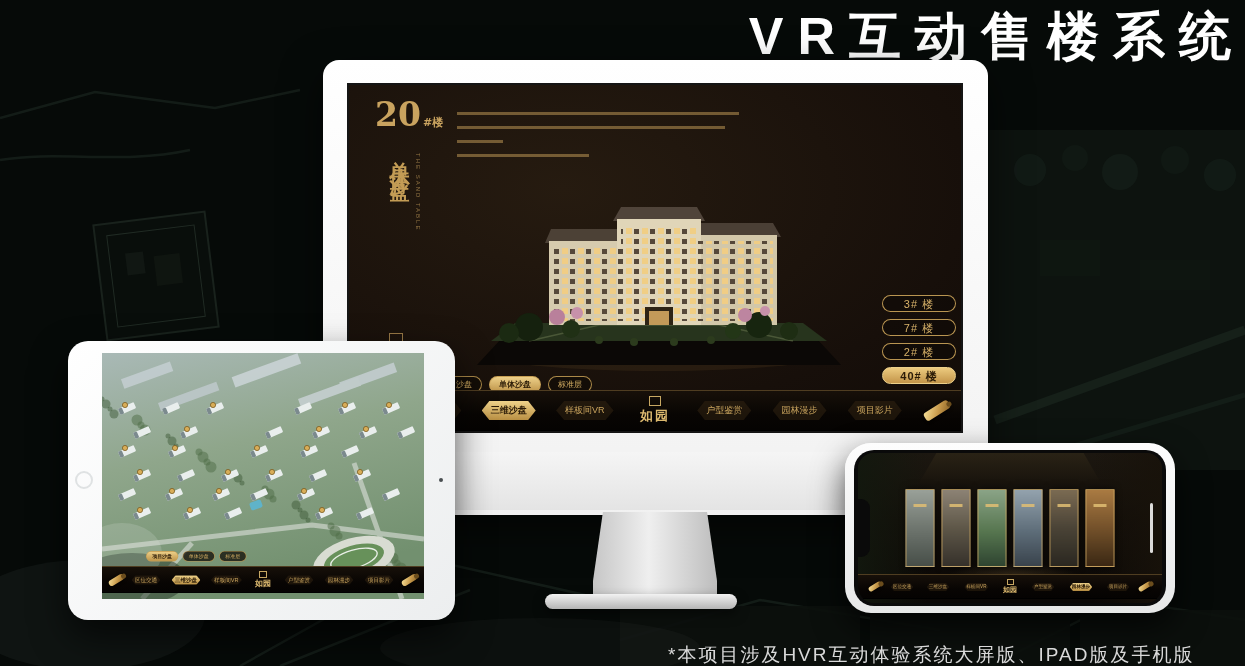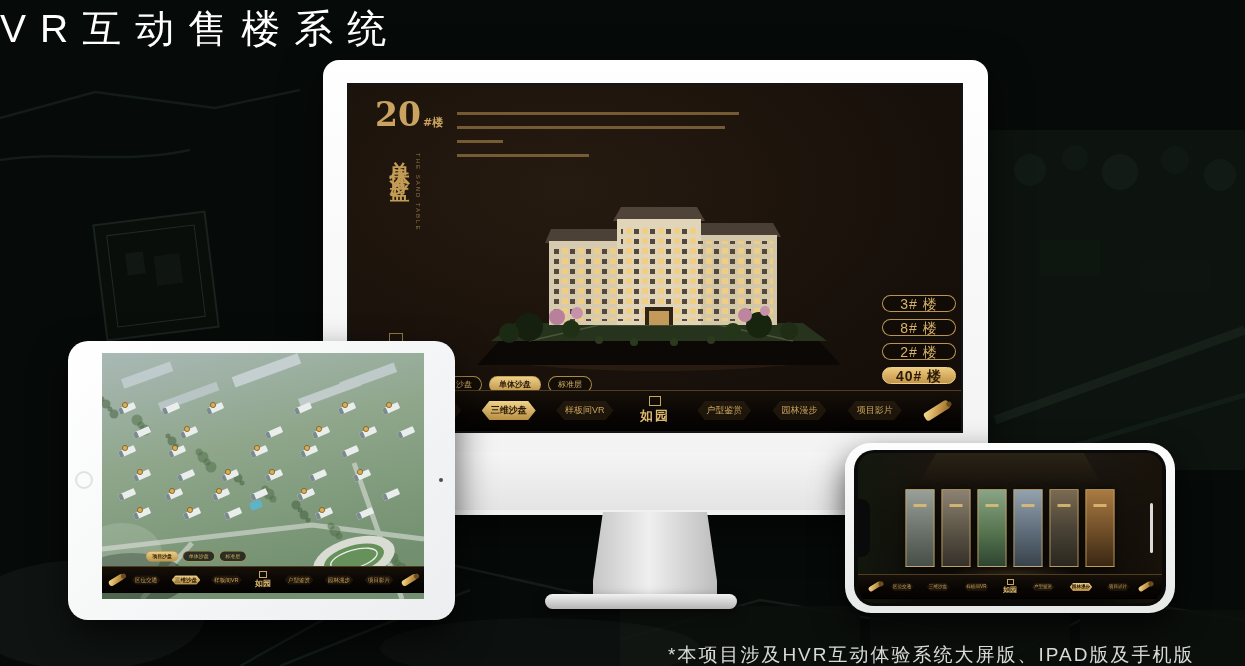--- a/index.html
+++ b/index.html
@@ -1,22 +1,22 @@
 <!DOCTYPE html>
 <html><head>
 <meta charset="utf-8">
 <style>
   html,body{margin:0;padding:0;background:#000;}
   .stage{position:relative;width:1245px;height:666px;background:#060a08;overflow:hidden;
          font-family:"Liberation Sans",sans-serif;}
   .bg-decor{position:absolute;left:0;top:0;}
 
   
-  .title{position:absolute;top:2px;left:0;right:0;text-align:left;color:#ffffff;
-         font-size:39px;font-weight:normal;letter-spacing:14px;}
+  .title{position:absolute;top:2px;left:0;right:0;text-align:right;color:#ffffff;
+         font-size:52px;font-weight:bold;letter-spacing:14px;}
   .footnote{position:absolute;left:668px;top:642px;color:#d9d9d9;font-size:19px;letter-spacing:2px;}
 
   
   .monitor{position:absolute;left:323px;top:60px;width:665px;height:455px;
            background:linear-gradient(#ffffff,#f1f1f1);border-radius:16px;
            box-shadow:0 14px 40px rgba(0,0,0,.55);}
   .monitor-chin{position:absolute;left:5px;right:5px;bottom:5px;height:58px;
            background:linear-gradient(#f5f5f5,#e4e4e4);border-radius:0 0 12px 12px;}
   .monitor-neck{position:absolute;left:593px;top:512px;width:124px;height:86px;
            background:linear-gradient(90deg,#c6c6c6,#efefef 45%,#bdbdbd);
@@ -36,21 +36,21 @@
   .m-vert-en{position:absolute;left:66px;top:68px;writing-mode:vertical-rl;font-size:6px;
         color:rgba(205,165,95,.65);letter-spacing:2px;}
   .m-seal{position:absolute;left:40px;top:248px;width:12px;height:12px;
         border:1px solid rgba(205,165,95,.7);}
   .m-desc{position:absolute;left:108px;top:27px;width:300px;}
   .m-desc i{display:block;height:3px;margin-bottom:11px;background:rgba(200,160,90,.5);}
   .building-svg{position:absolute;left:100px;top:72px;}
 
   .floor-btns{position:absolute;right:5px;top:210px;display:flex;flex-direction:column;gap:7px;align-items:center;}
   .floor-btn{width:74px;height:17px;line-height:17px;text-align:center;color:#d8b269;
-        border:1px solid rgba(205,165,90,.9);border-radius:9px;font-size:14px;
+        border:1px solid rgba(205,165,90,.9);border-radius:9px;font-size:11px;
         background:rgba(15,10,6,.6);letter-spacing:1px;box-sizing:border-box;}
   .floor-btn.active{background:linear-gradient(#ecca7e,#c3954a);color:#2b1b07;font-weight:bold;border-color:#ecd08a;}
 
   .subtabs{position:absolute;display:flex;gap:7px;}
   .m-subtabs{left:81px;top:291px;}
   .subtab{border:1px solid rgba(200,160,85,.85);color:#d3ad62;border-radius:9px;padding:2px 9px;
         font-size:8px;background:rgba(18,12,7,.75);white-space:nowrap;}
   .subtab.active{background:linear-gradient(#edd089,#bf954a);color:#2b1b07;font-weight:bold;}
 
   
@@ -224,21 +224,21 @@
           <circle cx="316" cy="154" r="5" fill="#c791aa"></circle>
         <circle cx="150" cy="183" r="4" fill="#2c3b1d"></circle>
           <circle cx="185" cy="185" r="4" fill="#2c3b1d"></circle>
         <circle cx="225" cy="185" r="4" fill="#2c3b1d"></circle>
           <circle cx="262" cy="183" r="4" fill="#2c3b1d"></circle>
       </svg>
 
       <div class="floor-btns">
 
       <span class="floor-btn">3# 楼</span>
-          <span class="floor-btn">8# 楼</span>
+          <span class="floor-btn">7# 楼</span>
           <span class="floor-btn">2# 楼</span>
           <span class="floor-btn active">40# 楼</span>
         </div>
 
       <div class="subtabs m-subtabs">
 
       <span class="subtab">项目沙盘</span>
           <span class="subtab active">单体沙盘</span>
           <span class="subtab">标准层</span>
         </div>

